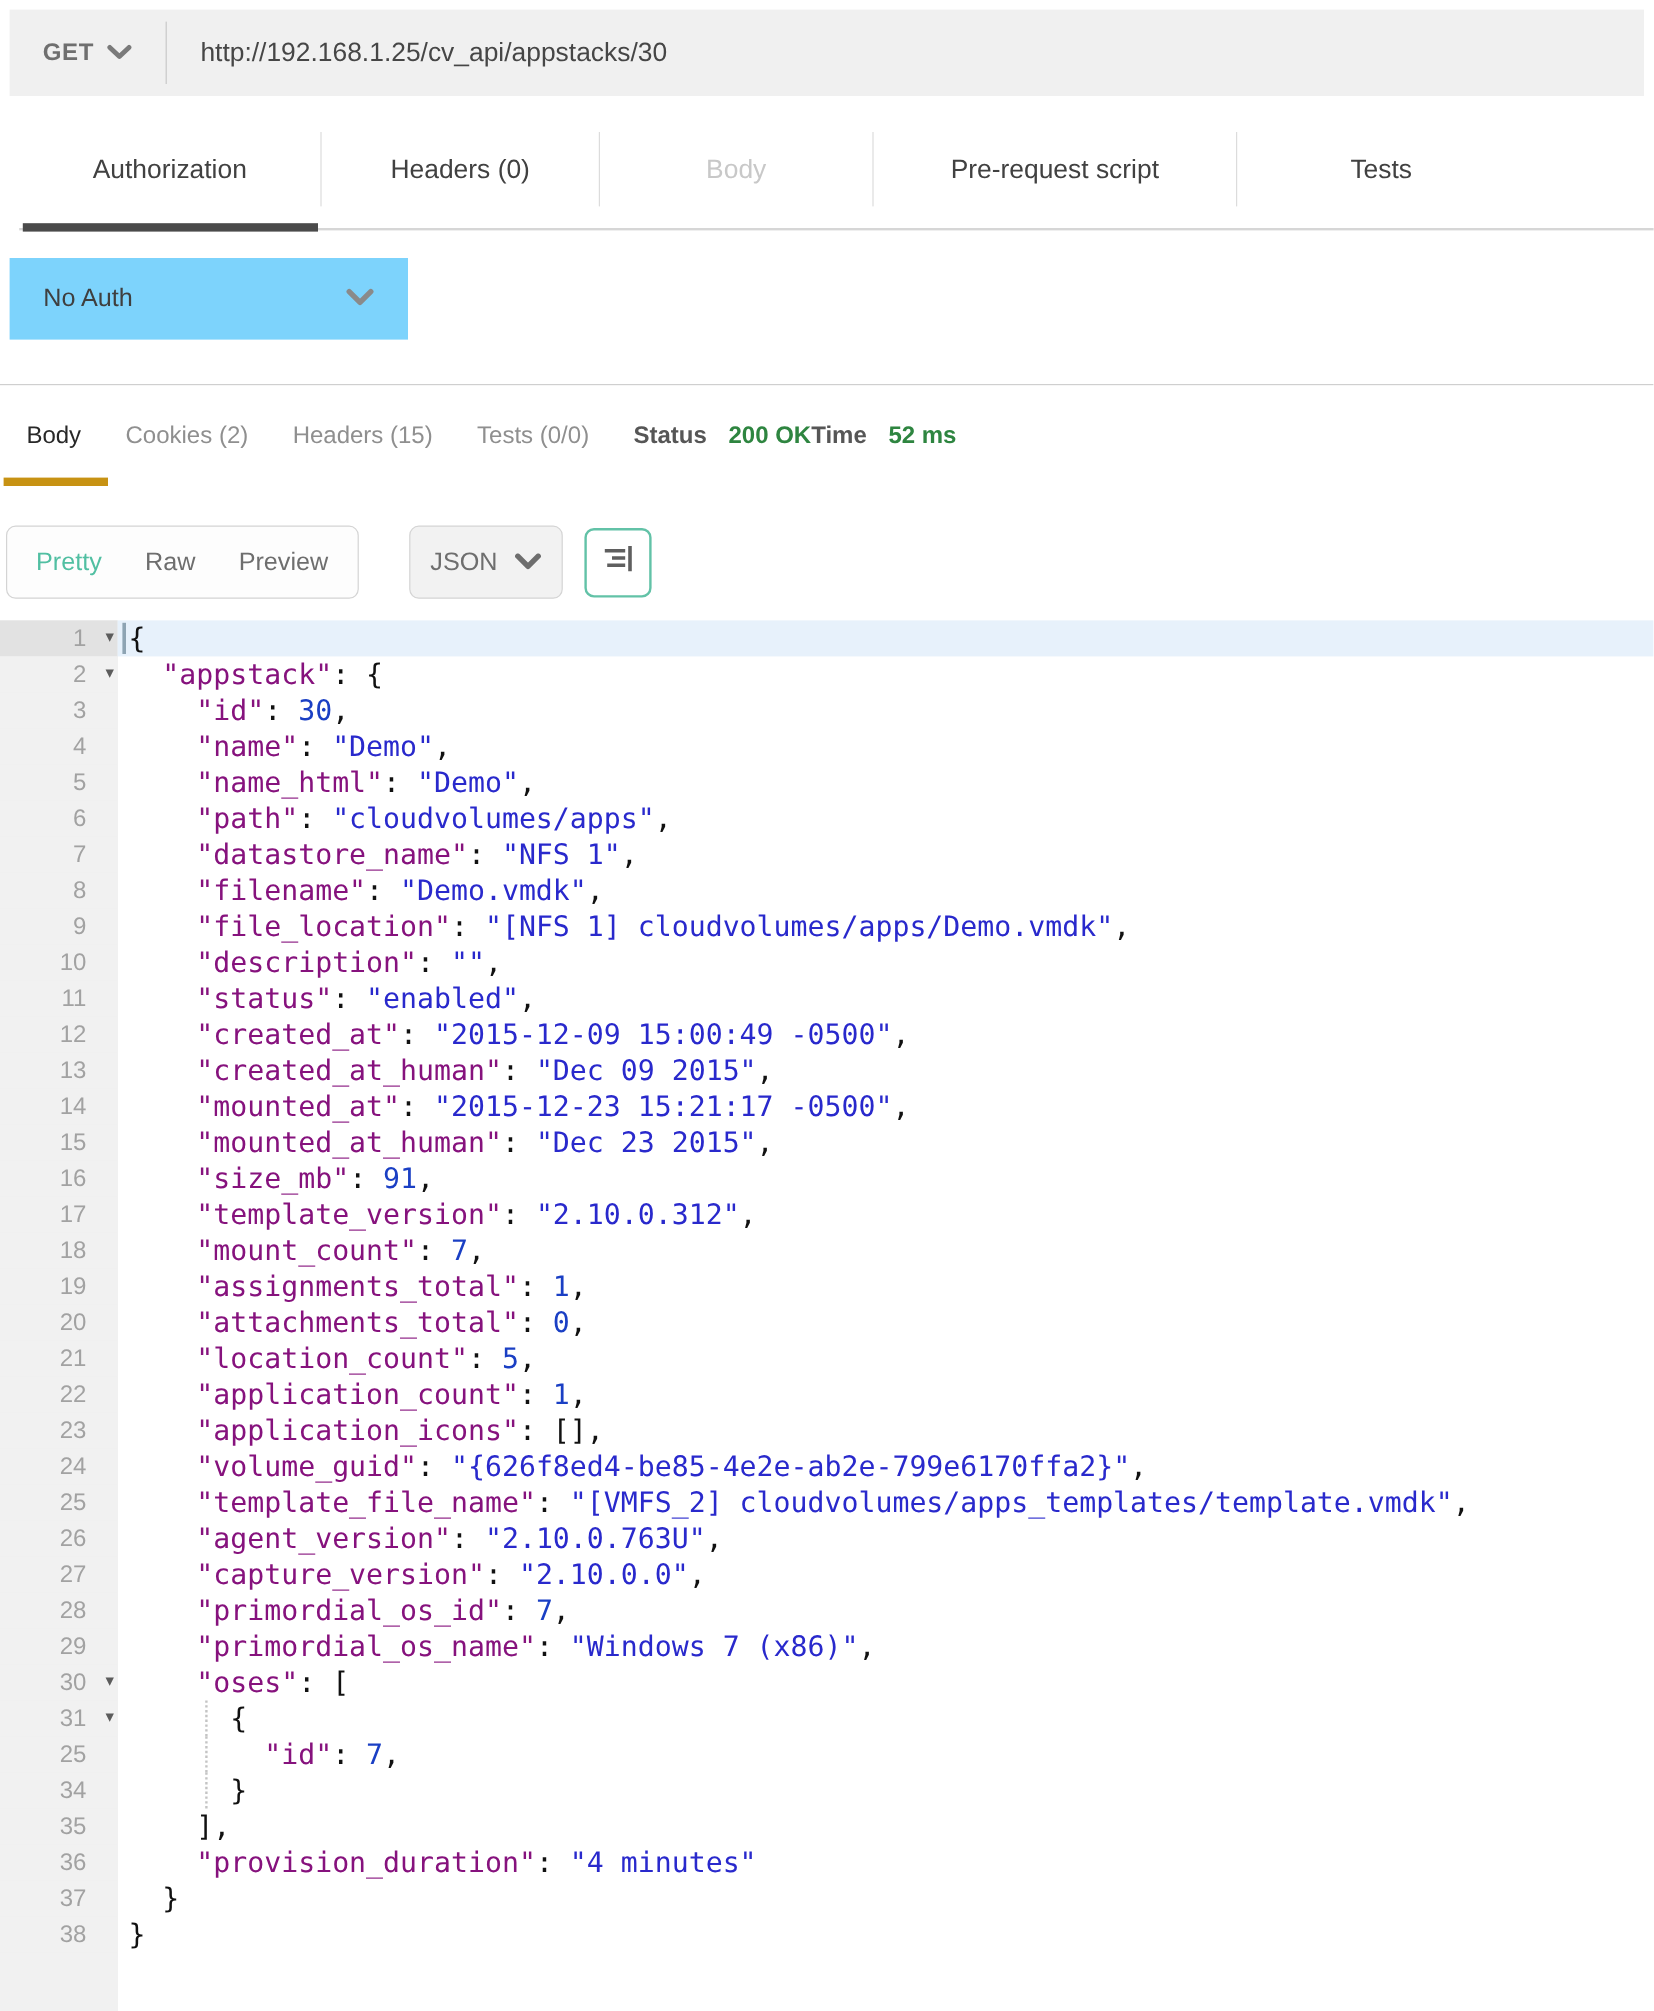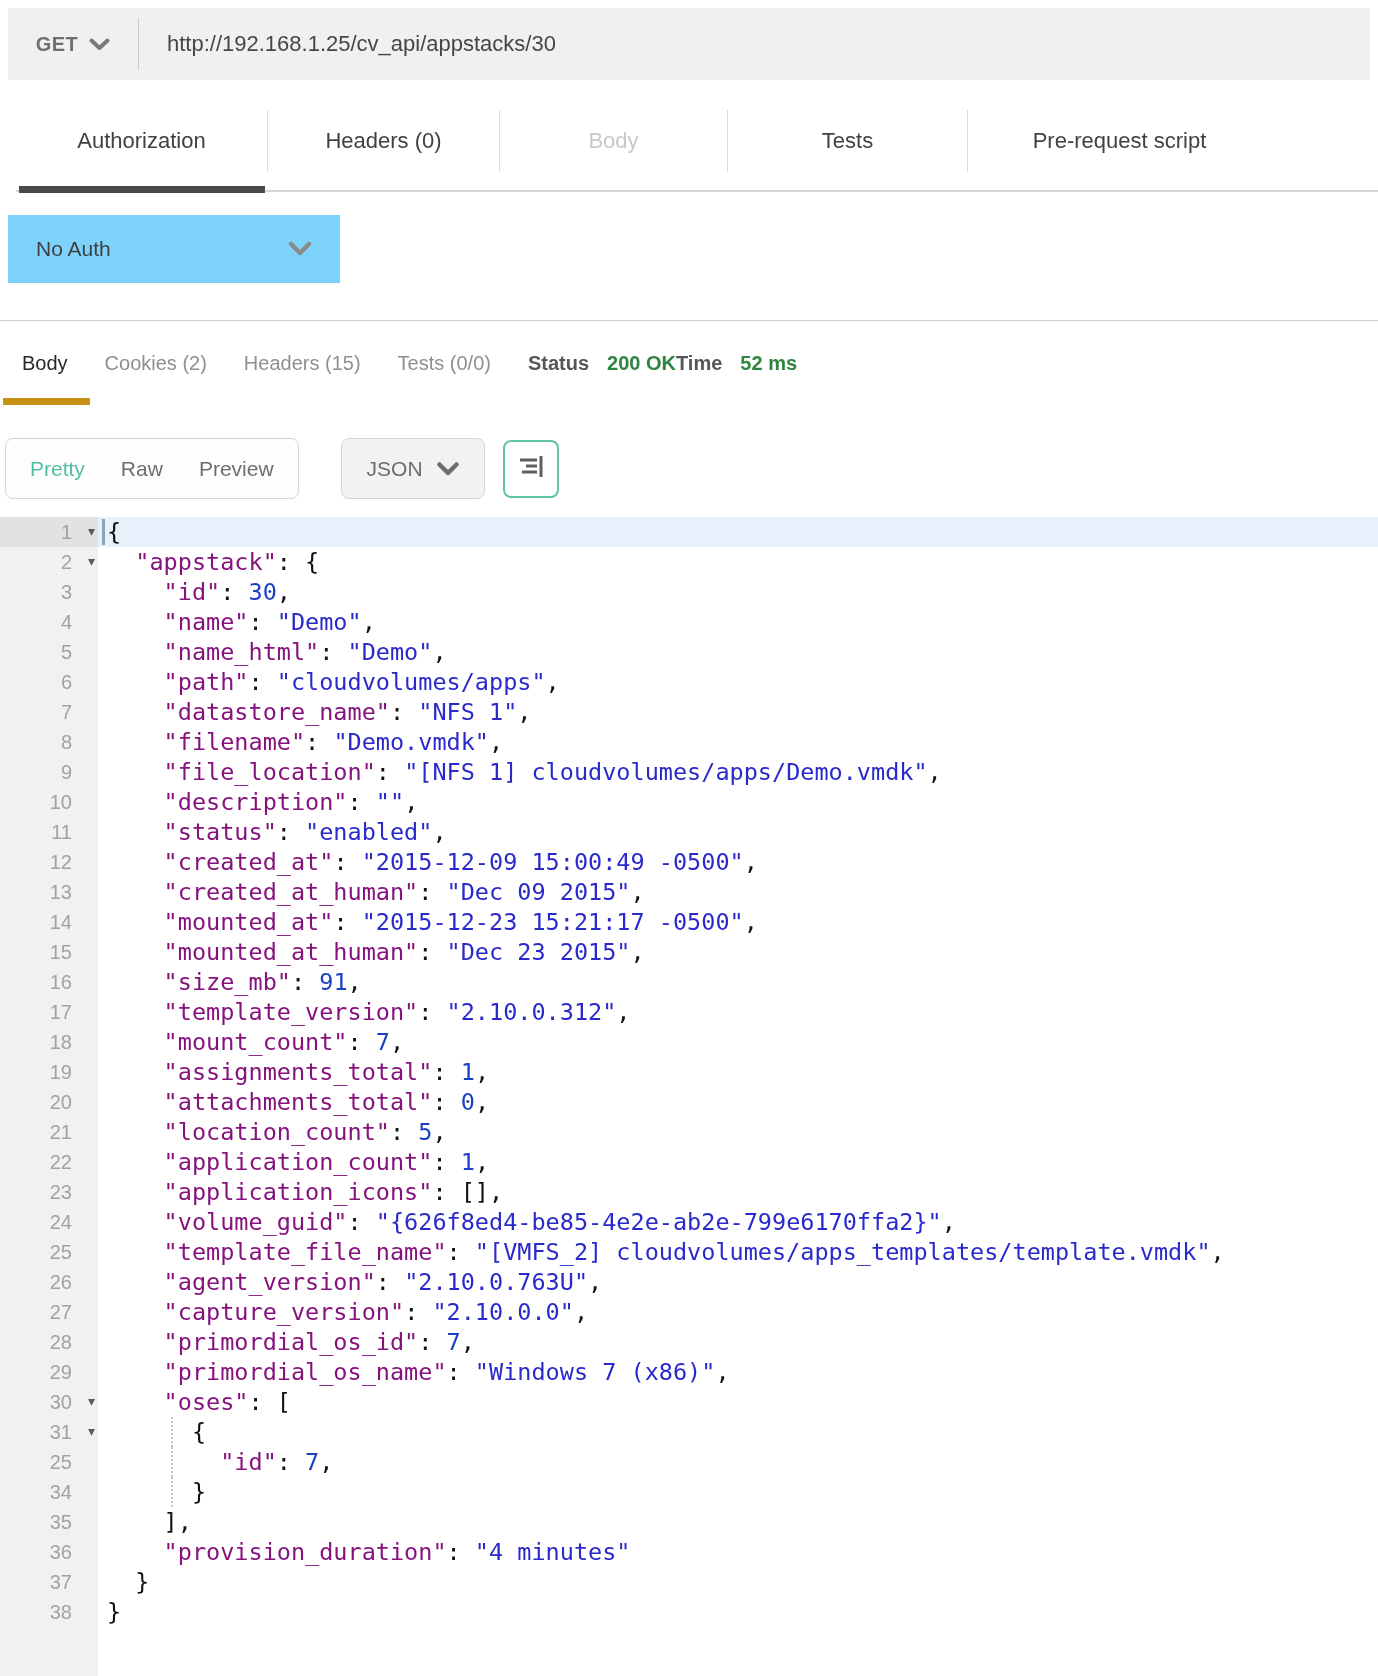--- a/index.html
+++ b/index.html
@@ -71,21 +71,21 @@
   
   .toolbar { position: absolute; left: 5px; top: 438px; display: flex; align-items: center; }
   .view-group {
     display: flex; align-items: center; height: 61px; box-sizing: border-box;
     border: 1px solid #d4d4d4; border-radius: 8px; background: #fdfdfd;
     padding: 10px 24px; gap: 36px; font-size: 21px; color: #6e6e6e;
   }
   .view-btn { cursor: pointer; }
   .view-btn.active { color: #51bfa2; }
   .json-btn {
-    margin-left: 42px; width: 144px; height: 61px; box-sizing: border-box;
+    margin-left: 42px; width: 128px; height: 61px; box-sizing: border-box;
     border: 1px solid #d4d4d4; border-radius: 8px; background: #f2f2f2;
     display: flex; align-items: center; justify-content: center; gap: 14px;
     font-size: 21px; color: #6e6e6e; cursor: pointer;
   }
   .format-btn {
     margin-left: 18px; width: 56px; height: 58px; box-sizing: border-box;
     border: 2px solid #62c2a7; border-radius: 8px; background: #ffffff;
     display: flex; align-items: center; justify-content: center; cursor: pointer;
   }
 
@@ -132,22 +132,22 @@
   </div>
   <div class="method-divider"></div>
   <div class="url-text">http://192.168.1.25/cv_api/appstacks/30</div>
 </div>
 
 <div class="req-tabs">
   <div class="tabs-row">
     <div class="tab w1 active">Authorization</div>
     <div class="tab w2">Headers (0)</div>
     <div class="tab w3 disabled">Body</div>
+    <div class="tab w4">Pre-request script</div>
     <div class="tab w5">Tests</div>
-    <div class="tab w4">Pre-request script</div>
   </div>
   <div class="tabs-line">
     <div class="gray-line"></div>
     <div class="active-ind"></div>
   </div>
 </div>
 
 <div class="auth-box">
   <span>No Auth</span>
   <span>

